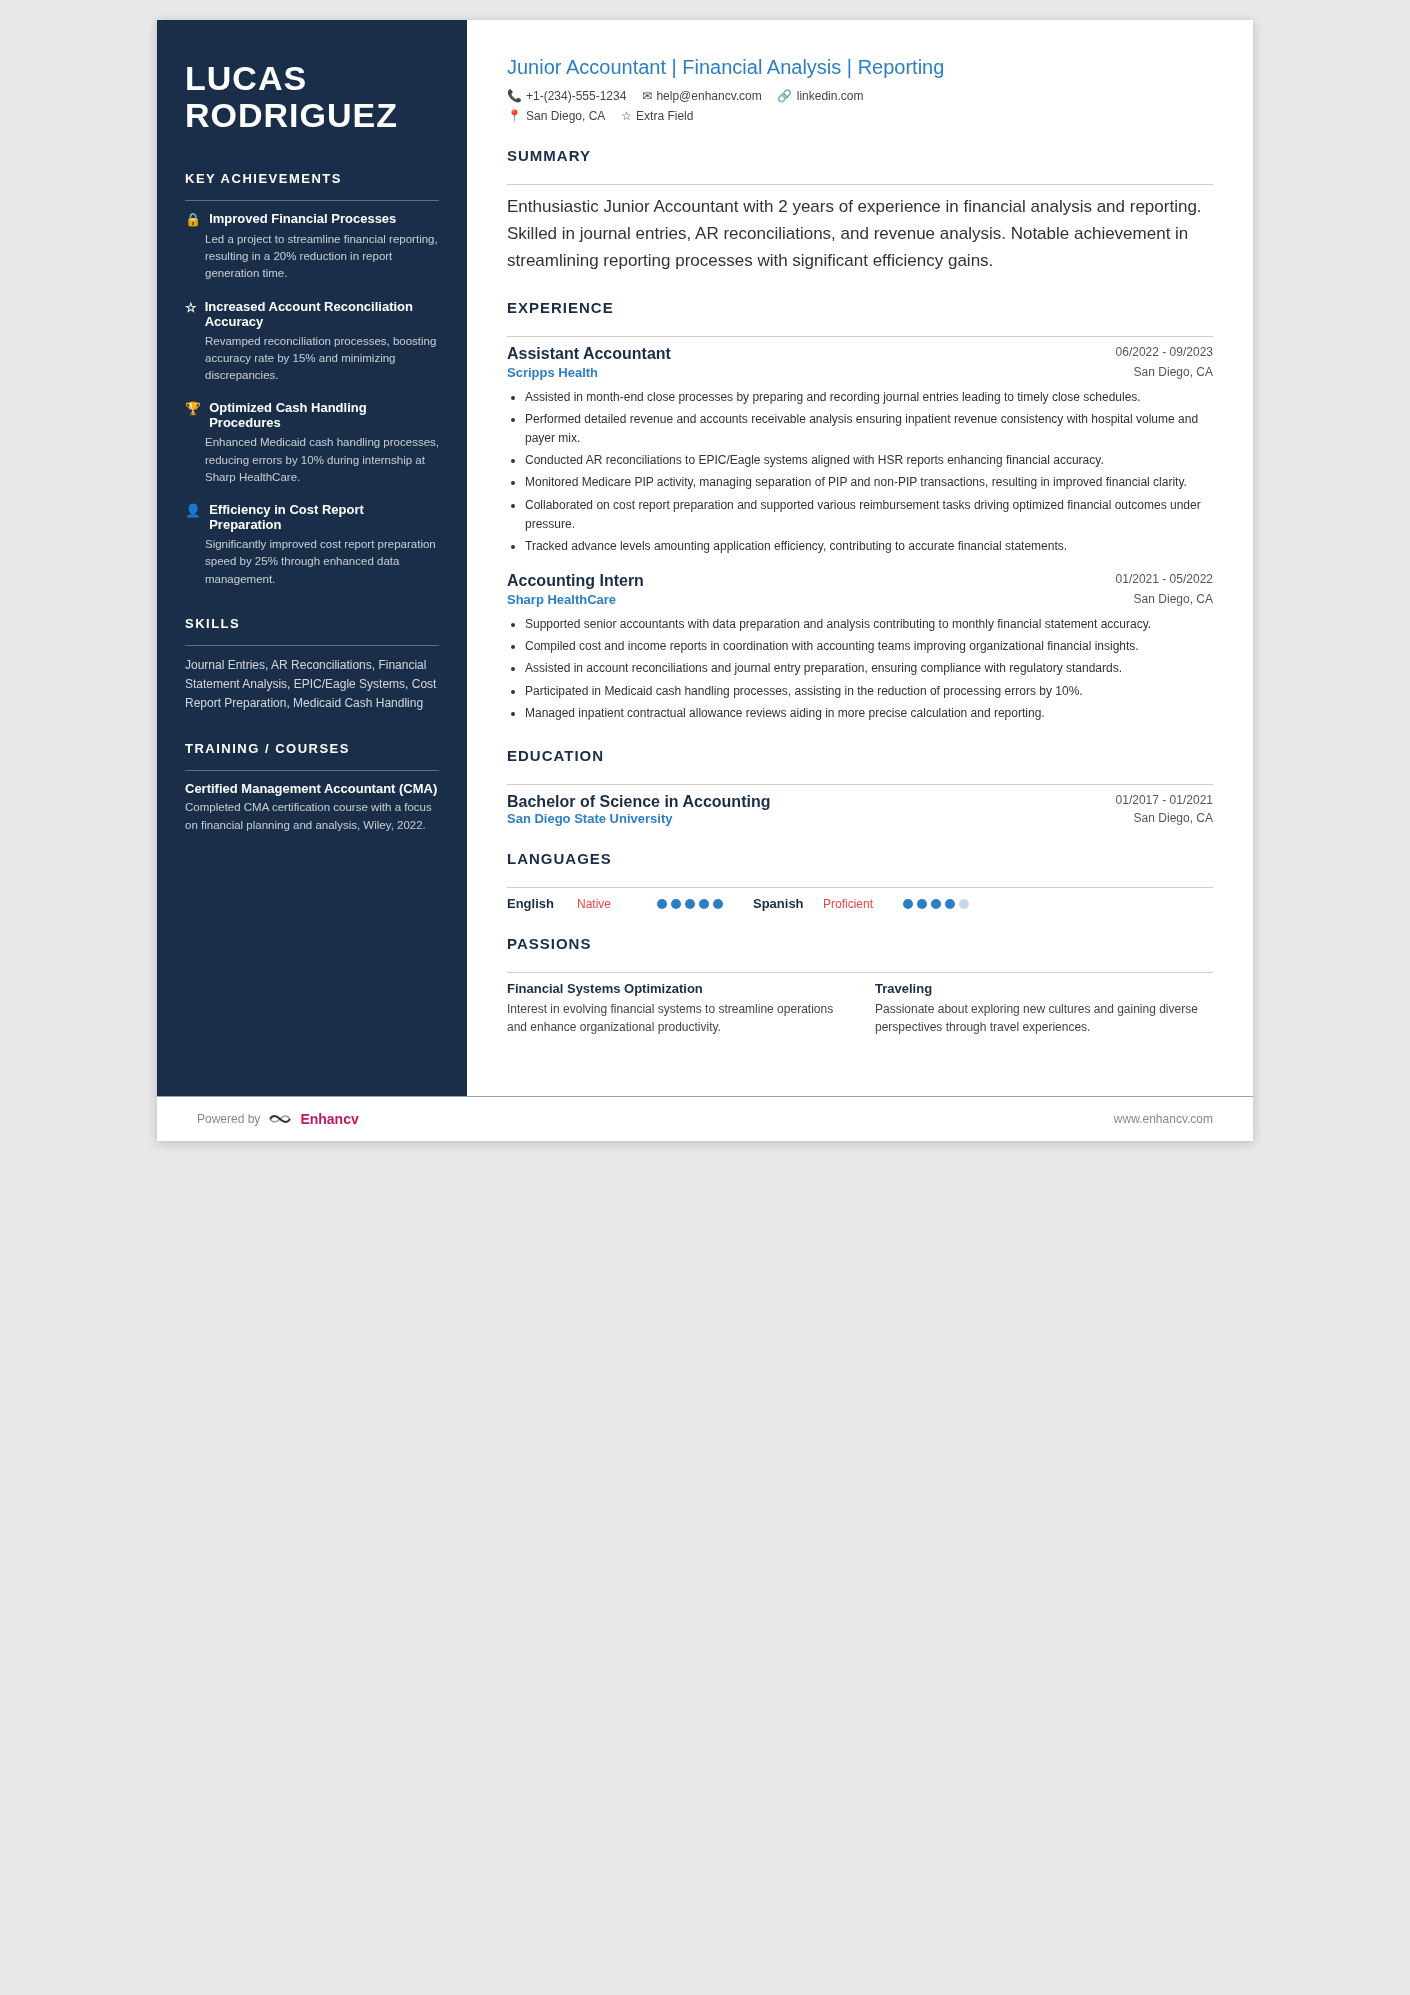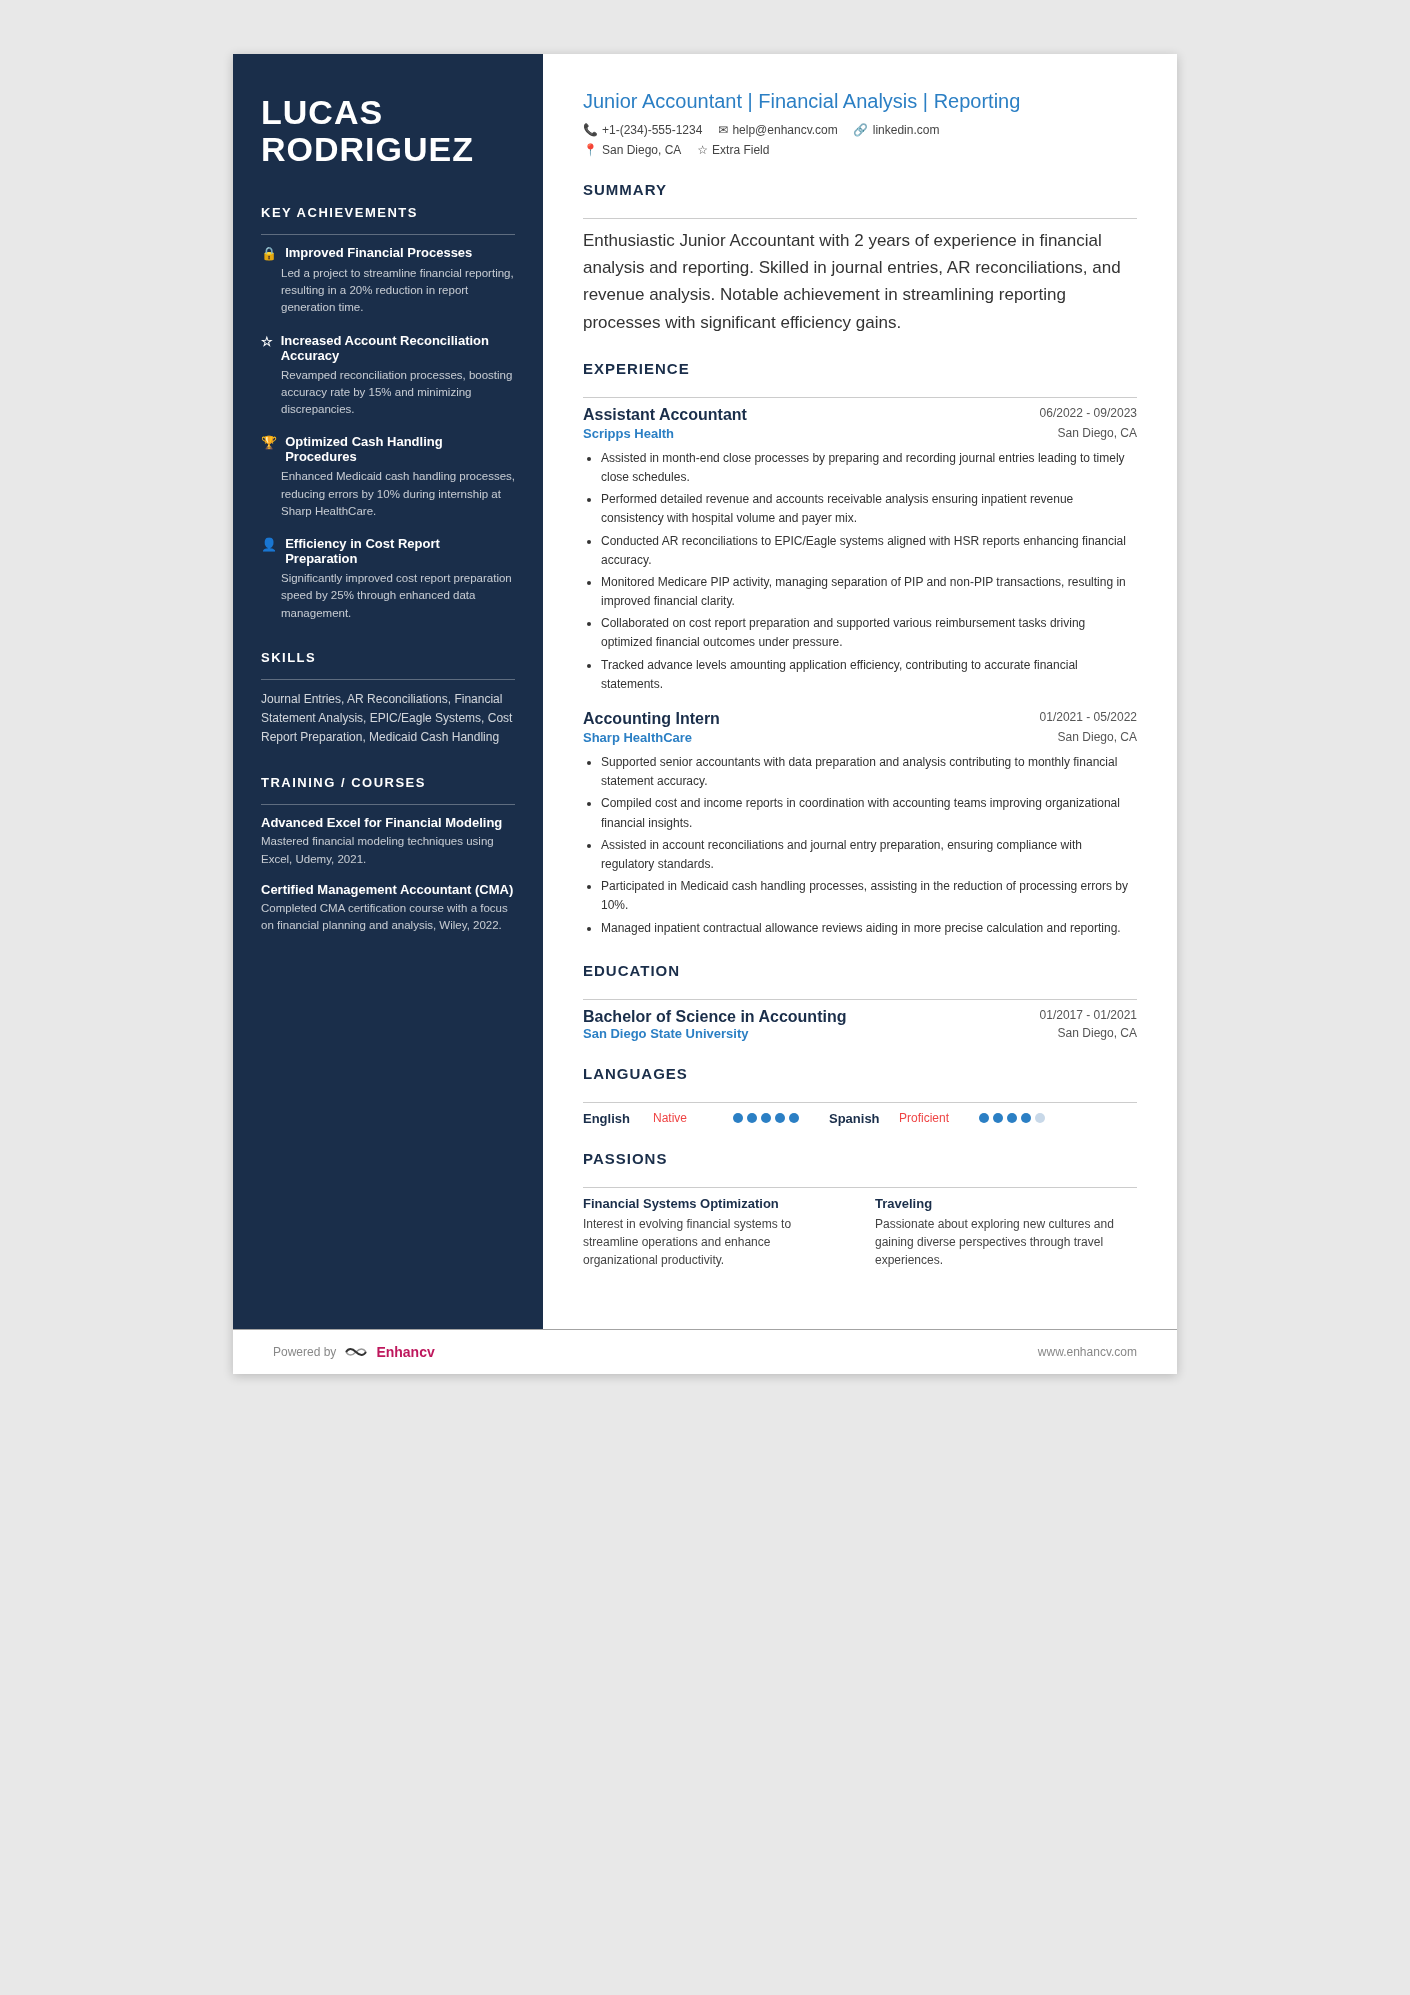--- a/index.html
+++ b/index.html
@@ -284,24 +284,23 @@
     .footer-logo {
       font-size: 14px;
       font-weight: 700;
       color: #be185d;
     }
     .footer-right {
       font-size: 12px;
       color: #888;
     }
     .resume-wrapper {
-      width: 944px;
+      width: 1096px;
       background: white;
       box-shadow: 0 2px 10px rgba(0,0,0,0.2);
-      margin-top: 34px;
     }
     .resume-body {
       display: flex;
     }
   </style>
 </head>
 <body>
 
 <div class="resume-wrapper">
   <div class="resume-body">
@@ -349,24 +348,20 @@
       </div>
 
       <div class="sidebar-section">
         <div class="sidebar-section-title">SKILLS</div>
         <div class="skills-text">Journal Entries, AR Reconciliations, Financial Statement Analysis, EPIC/Eagle Systems, Cost Report Preparation, Medicaid Cash Handling</div>
       </div>
 
       <div class="sidebar-section">
         <div class="sidebar-section-title">TRAINING / COURSES</div>
 
-        <div class="training-item">
-          <div class="training-title">Advanced Excel for Financial Modeling</div>
-          <div class="training-desc">Mastered financial modeling techniques using Excel, Udemy, 2021.</div>
-        </div>
 
         <div class="training-item">
           <div class="training-title">Certified Management Accountant (CMA)</div>
           <div class="training-desc">Completed CMA certification course with a focus on financial planning and analysis, Wiley, 2022.</div>
         </div>
       </div>
     </div>
 
     <div class="main">
 

